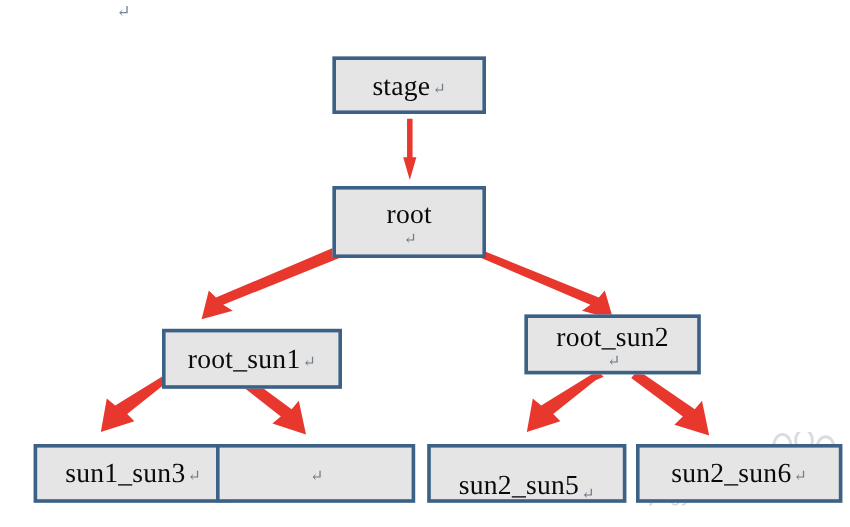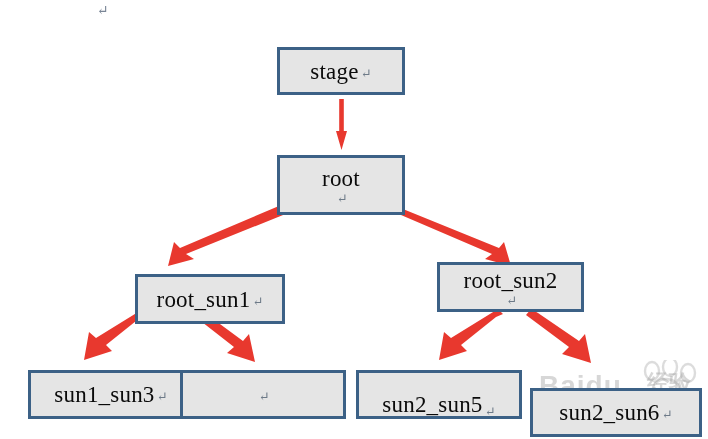--- a/index.html
+++ b/index.html
@@ -43,21 +43,21 @@
   }
 
   
   #node-stage      { left: 277px; top: 47px;  width: 128px; height: 48px; }
   #node-root       { left: 277px; top: 155px; width: 128px; height: 60px; flex-direction: column; }
   #node-root-sun1  { left: 100px; top: 274px; width: 150px; height: 50px; margin-left: 35px; }
   #node-root-sun2  { left: 437px; top: 262px; width: 147px; height: 50px; flex-direction: column; }
   #node-sun1-sun3  { left: 6px;   top: 370px; width: 166px; height: 49px; margin-left: 22px; }
   #node-sun1-sun4  { left: 180px; top: 370px; width: 166px; height: 49px; }
   #node-sun2-sun5  { left: 356px; top: 370px; width: 166px; height: 49px; align-items: flex-end; }
-  #node-sun2-sun6  { left: 530px; top: 388px; width: 172px; height: 49px; }
+  #node-sun2-sun6  { left: 530px; top: 370px; width: 172px; height: 49px; }
 
   
   #arrow-layer {
     position: absolute;
     left: 0;
     top: 0;
     width: 708px;
     height: 439px;
     pointer-events: none;
   }

